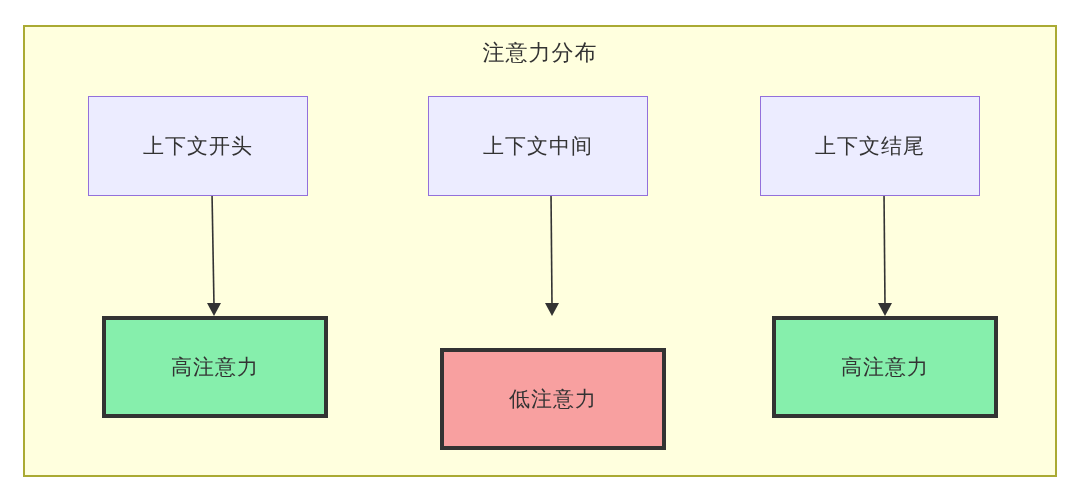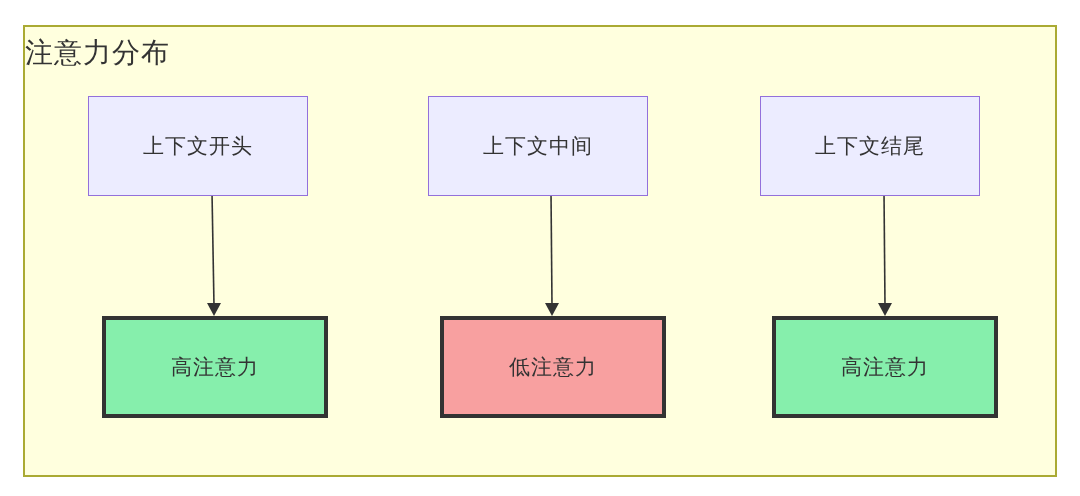--- a/index.html
+++ b/index.html
@@ -31,21 +31,22 @@
     background: #ffffde;
     border: 2px solid #aaaa33;
     box-sizing: border-box;
   }
 
   .subgraph-title {
     position: absolute;
     left: 0;
     top: 12px;
     width: 100%;
-    font-size: 28px;
+    text-align: center;
+    font-size: 22px;
     color: #333333;
     letter-spacing: 1px;
     line-height: 28px;
   }
 
   
   .node {
     position: absolute;
     box-sizing: border-box;
     display: flex;
@@ -65,21 +66,21 @@
   }
 
   .node.bottom {
     border: 4px solid #333333;
     width: 226px;
     height: 102px;
     top: 316px;
   }
 
   .node.bottom.high  { background: #86efac; }
-  .node.bottom.low   { background: #f8a0a0; }
+  .node.bottom.low   { background: #f8a0a0; margin-top: 32px; }
 
   
   .col1.top    { left: 88px; }
   .col2.top    { left: 428px; }
   .col3.top    { left: 760px; }
 
   .col1.bottom { left: 102px; }
   .col2.bottom { left: 440px; }
   .col3.bottom { left: 772px; }
 

